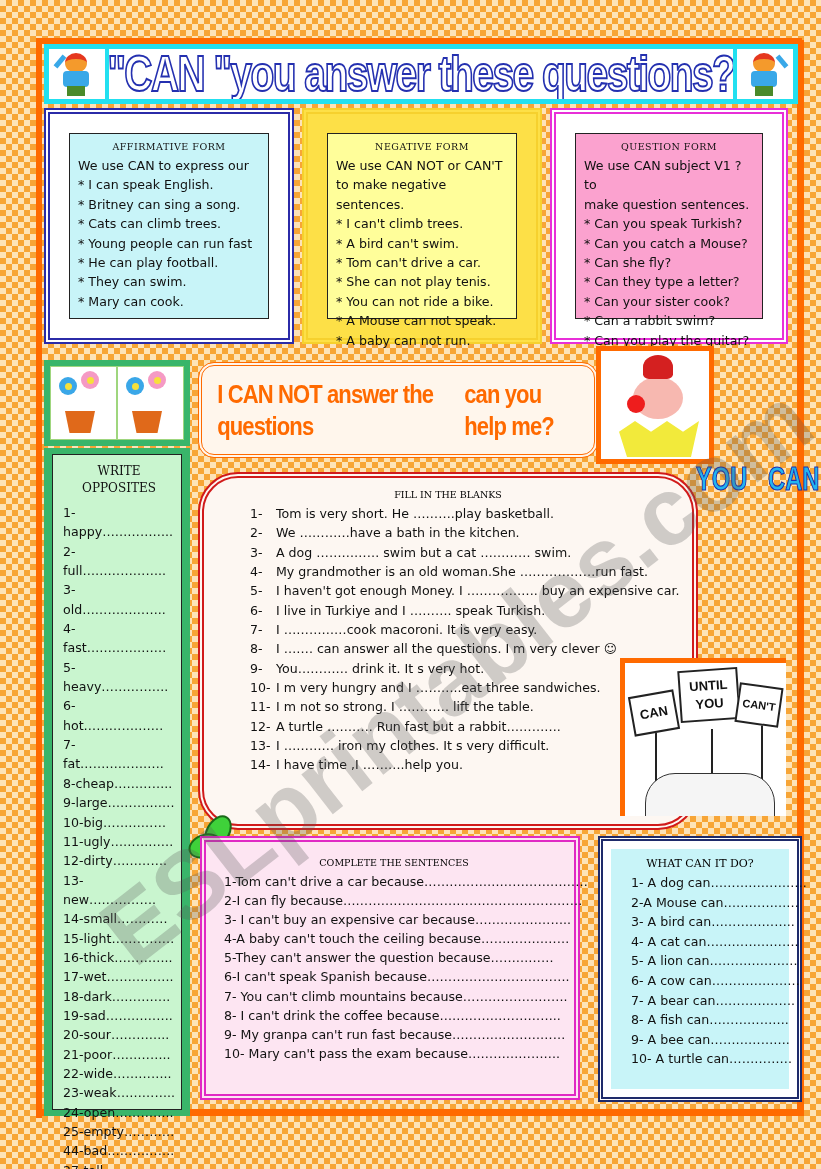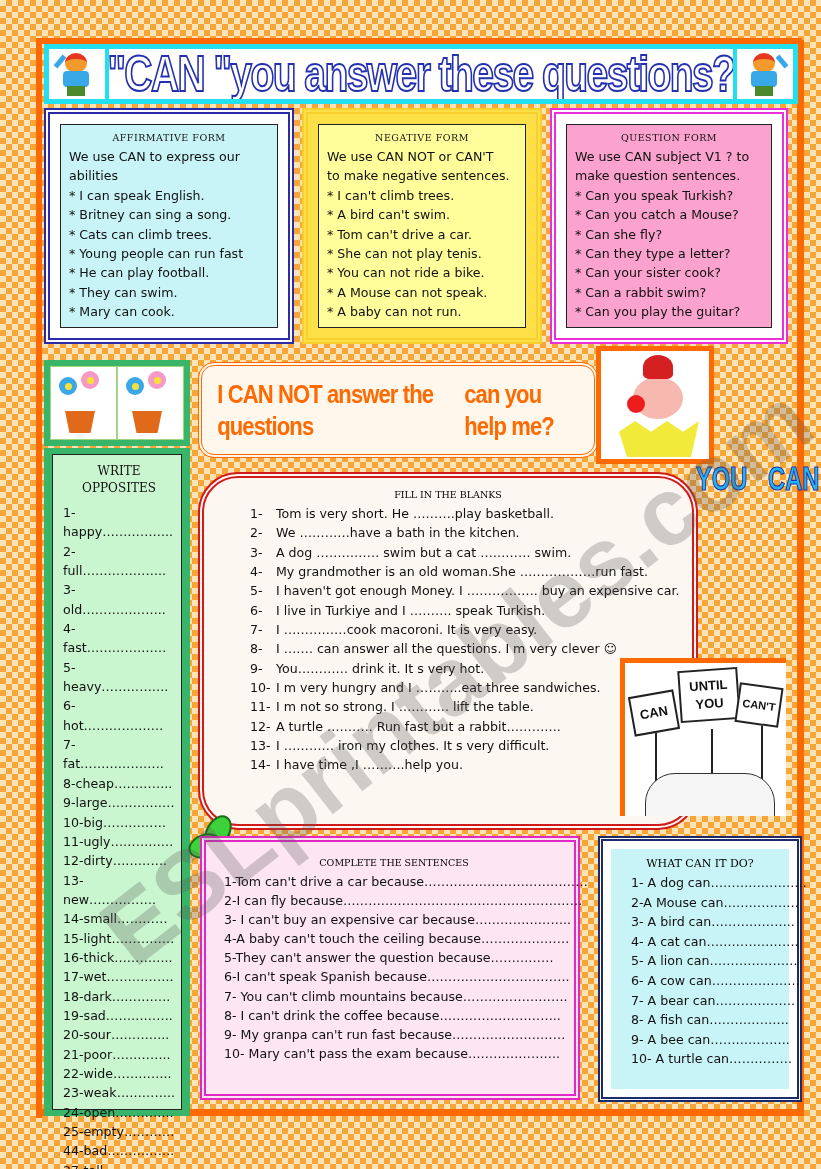--- a/index.html
+++ b/index.html
@@ -24,21 +24,21 @@
   .title-bar { left: 44px; top: 44px; width: 754px; height: 60px; background: #22e0f0; padding: 5px; display: flex; gap: 4px; }
   .title-kid { width: 56px; height: 50px; background: #fff; position: relative; }
   .title-text-wrap { flex: 1; background: #fff; display: flex; align-items: center; justify-content: center; overflow: hidden; }
   .title-text { font-family: "Liberation Sans", sans-serif; font-weight: bold; font-size: 50px; letter-spacing: -2px; color: #ffffff; -webkit-text-stroke: 2px #2430b0; transform: scaleX(0.78); white-space: nowrap; line-height: 1; }
   .kid-head { position: absolute; left: 16px; top: 4px; width: 22px; height: 20px; background: #f49a2c; border-radius: 50%; border-top: 6px solid #e5371e; }
   .kid-body { position: absolute; left: 14px; top: 22px; width: 26px; height: 16px; background: #39a8e8; border-radius: 4px; }
   .kid-legs { position: absolute; left: 18px; top: 37px; width: 18px; height: 10px; background: #4a8a2a; }
   .kid-arm { position: absolute; left: 4px; top: 10px; width: 14px; height: 5px; background: #39a8e8; transform: rotate(-50deg); }
 
   
-  .gbox { top: 108px; height: 236px; padding: 10px; }
+  .gbox { top: 108px; height: 236px; padding: 19px; }
   .gbox-inner { width: 100%; height: 100%; border: 1px solid #222; padding: 6px 8px; font-family: "DejaVu Sans", sans-serif; font-size: 12.6px; color: #111; line-height: 19.4px; }
   .gbox-title { text-align: center; font-family: "DejaVu Serif", serif; font-size: 9.5px; letter-spacing: 0.5px; line-height: 14px; margin-bottom: 2px; }
   .aff { left: 44px; width: 250px; background: #fff; border: 6px double #2b2ba8; }
   .aff .gbox-inner { background: #c8f4f8; }
   .neg { left: 302px; width: 240px; background: #fde047; border: 6px double #f6d12e; }
   .neg .gbox-inner { background: #fffe9a; }
   .qst { left: 550px; width: 238px; background: #fff; border: 6px double #e82fd8; }
   .qst .gbox-inner { background: #fba2cf; }
 
   
@@ -118,21 +118,20 @@
       <div class="kid-head"></div>
       <div class="kid-body"></div>
       <div class="kid-legs"></div>
   </div>
 </div>
 
 <div class="abs gbox aff">
   <div class="gbox-inner">
     <div class="gbox-title">AFFIRMATIVE FORM</div>
     <div>We use CAN to express our</div>
-    <div>abilities</div>
     <div>* I can speak English.</div>
     <div>* Britney can sing a song.</div>
     <div>*  Cats can climb trees.</div>
     <div>* Young people can run fast</div>
     <div>* He can play football.</div>
     <div>* They can swim.</div>
     <div>* Mary can cook.</div>
   </div>
 </div>
 

